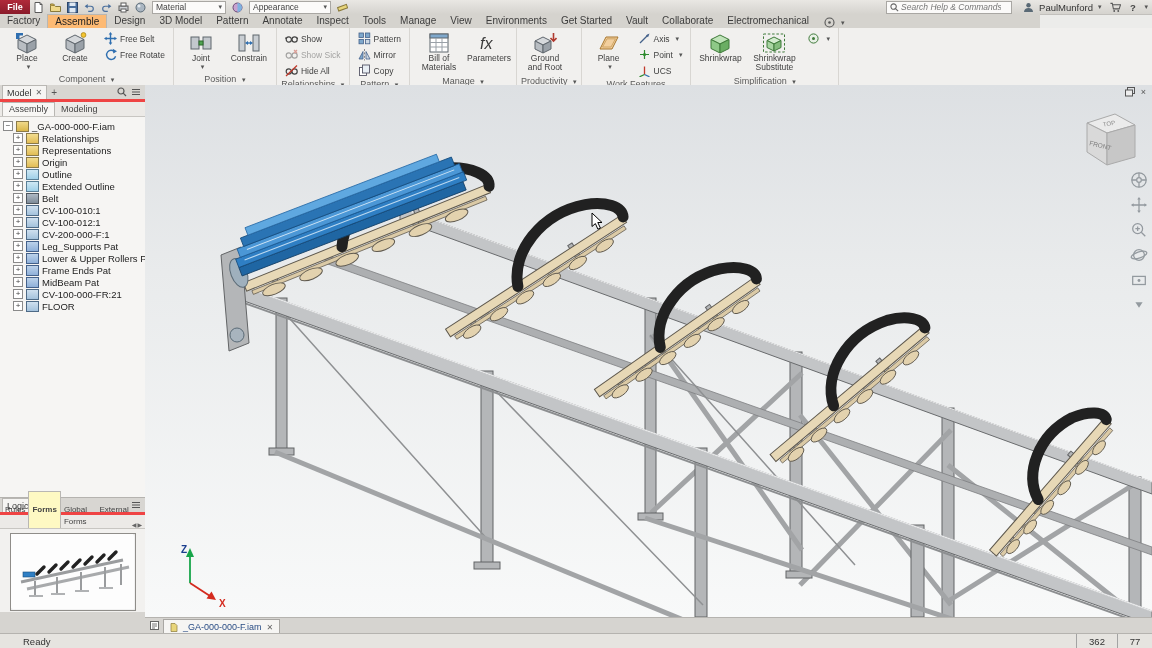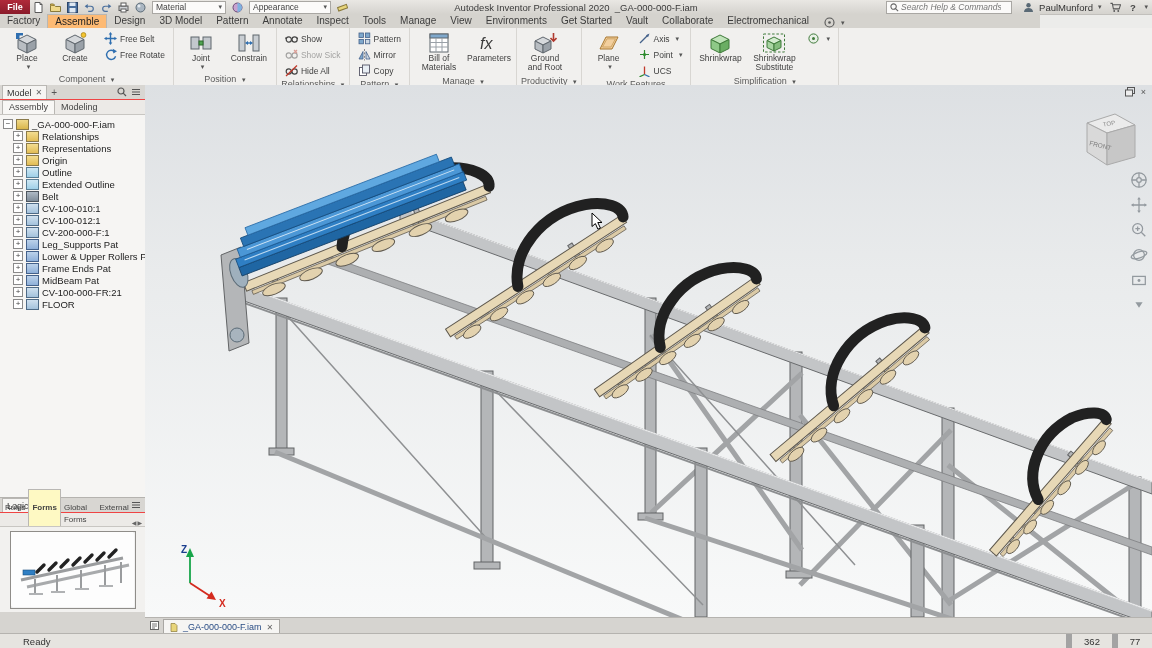--- a/index.html
+++ b/index.html
@@ -46,21 +46,21 @@
   .bigbtn .bicon{width:26px;height:22px;display:block;}
   .bigbtn .bicon svg{width:24px;height:22px;}
   .smallcol{display:flex;flex-direction:column;gap:1px;padding-top:1px;}
   .smallbtn{display:flex;align-items:center;gap:3px;font-size:8.5px;height:13px;padding:0 3px;
     color:#3f3f3f;white-space:nowrap;border:1px solid transparent;border-radius:2px;}
   .smallbtn svg{width:13px;height:13px;flex:0 0 13px;}
   .smallbtn.disabled{opacity:0.45;justify-content:flex-end;}
 
   
   #browser{left:0;top:85px;width:145px;height:412px;background:#eceae7;border-right:1px solid #a9a7a3;}
-  .pane-head{height:14px;background:#d8d6d2;display:flex;align-items:center;border-bottom:1px solid #ef4444;}
+  .pane-head{height:14px;background:#d8d6d2;display:flex;align-items:center;border-bottom:3px solid #ef4444;}
   .pane-tab{background:#f6f5f3;border:1px solid #b9b7b3;border-bottom:none;height:13px;
     display:flex;align-items:center;padding:0 4px;gap:4px;font-size:9px;color:#333;margin-left:2px;}
   .pane-x{color:#666;font-size:8px;}
   .pane-plus{color:#555;font-size:10px;margin-left:4px;}
   .pane-head-icons{margin-left:auto;display:flex;gap:4px;padding-right:4px;color:#555;}
   .pane-head-icons svg{width:10px;height:10px;}
   #browser-subtabs{height:14px;background:#eceae7;display:flex;align-items:flex-end;border-bottom:1px solid #c8c6c2;padding-left:2px;}
   .subtab{font-size:9px;padding:0 6px;height:13px;line-height:13px;color:#444;}
   .subtab.active{background:#f8f7f5;border:1px solid #b9b7b3;border-bottom:none;}
   #tree{background:#f6f5f3;height:383px;overflow:hidden;padding-top:3px;}
@@ -99,21 +99,21 @@
   #doctabs{left:145px;top:617px;width:1007px;height:16px;background:#d6d4d0;border-top:1px solid #b5b3af;
     display:flex;align-items:flex-end;}
   .dt-icon{margin:0 4px 2px 5px;color:#555;}
   .doctab{background:#f6f5f3;border:1px solid #a9a7a3;border-bottom:none;height:14px;
     display:flex;align-items:center;gap:5px;padding:0 6px;font-size:9px;color:#2a4d85;}
 
   
   #statusbar{left:0;top:633px;width:1152px;height:15px;background:#e6e4e0;border-top:1px solid #b5b3af;
     display:flex;align-items:center;font-size:9.5px;color:#333;}
   #status-msg{padding-left:23px;}
-  .sb-cell{border-left:6px solid #a3a3a3;height:15px;line-height:15px;text-align:center;}
+  .sb-cell{border-left:1px solid #a3a3a3;height:15px;line-height:15px;text-align:center;}
   #sb-spacer{flex:1;}
 
   svg text{font-family:"Liberation Sans",sans-serif;}
   
   .st{fill:#b4b6b8;stroke:#626466;stroke-width:1;}
   .rail{fill:#c3c5c7;stroke:#6a6c6e;stroke-width:1;}
   .mid{fill:#adafb1;stroke:#7d7f81;stroke-width:0.8;}
   .cream{fill:#e7d8b6;stroke:#5f594e;stroke-width:1;}
   .cream2{fill:#dbcaa6;stroke:#5f594e;stroke-width:0.7;}
   .roller{fill:#e3d2ae;stroke:#5f594e;stroke-width:0.9;}
@@ -183,23 +183,20 @@
     </span>
   <span class="combo" style="width:74px;">
       <span class="cv">Appearance</span>
       <span class="caret">▾</span>
     </span>
   <span class="tbi">
       <svg viewBox="0 0 11 11">
         <rect x="0.8" y="4" width="9.4" height="3.5" fill="#e8d57a" stroke="#8a7a3a" transform="rotate(-20 5.5 5.5)"></rect>
       </svg>
     </span>
-  <div id="tb-title">
-    <span>Autodesk Inventor Professional 2020</span>&nbsp;&nbsp;<span>_GA-000-000-F.iam</span>
-  </div>
   <div id="tb-right">
     <span id="search-box">
       <svg width="9" height="9" viewBox="0 0 10 10">
           <circle cx="4" cy="4" r="3" fill="none" stroke="#666" stroke-width="1.2"></circle>
           <path d="M6.2 6.2 9 9" stroke="#666" stroke-width="1.2"></path>
         </svg>
       <input placeholder="Search Help &amp; Commands..." style="">
     </span>
     <span class="tbi">
         <svg viewBox="0 0 11 11">

